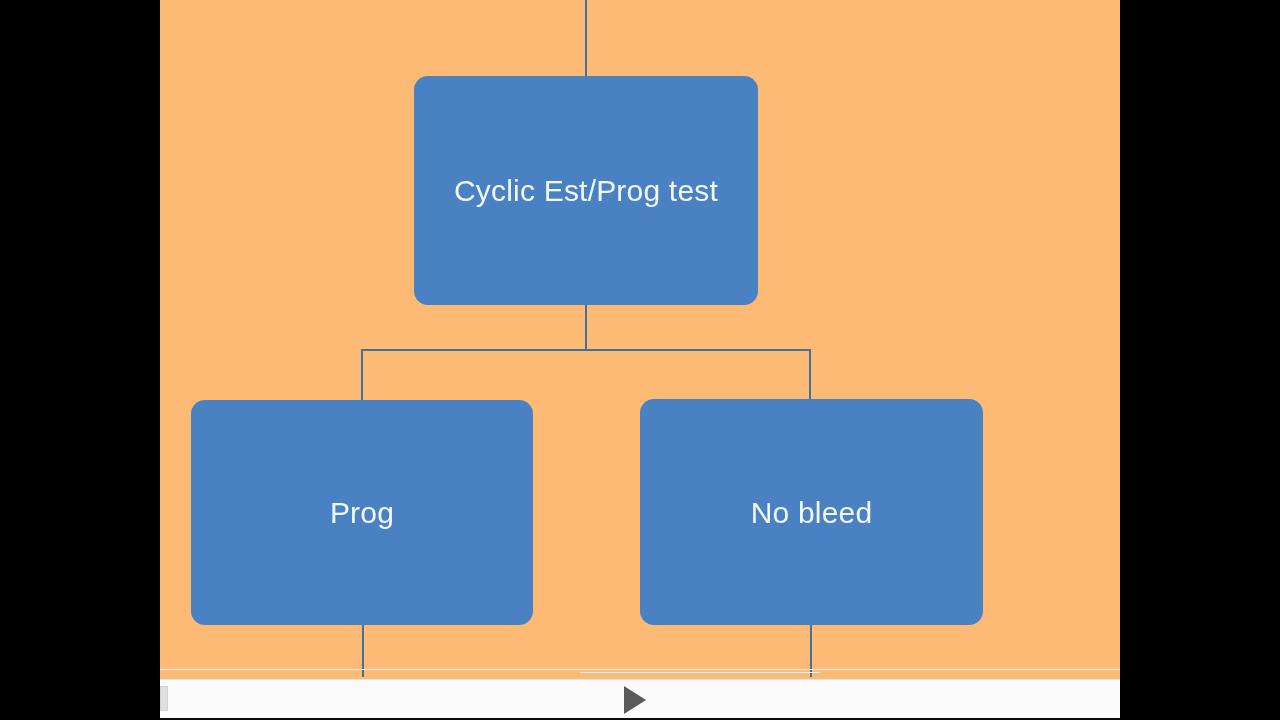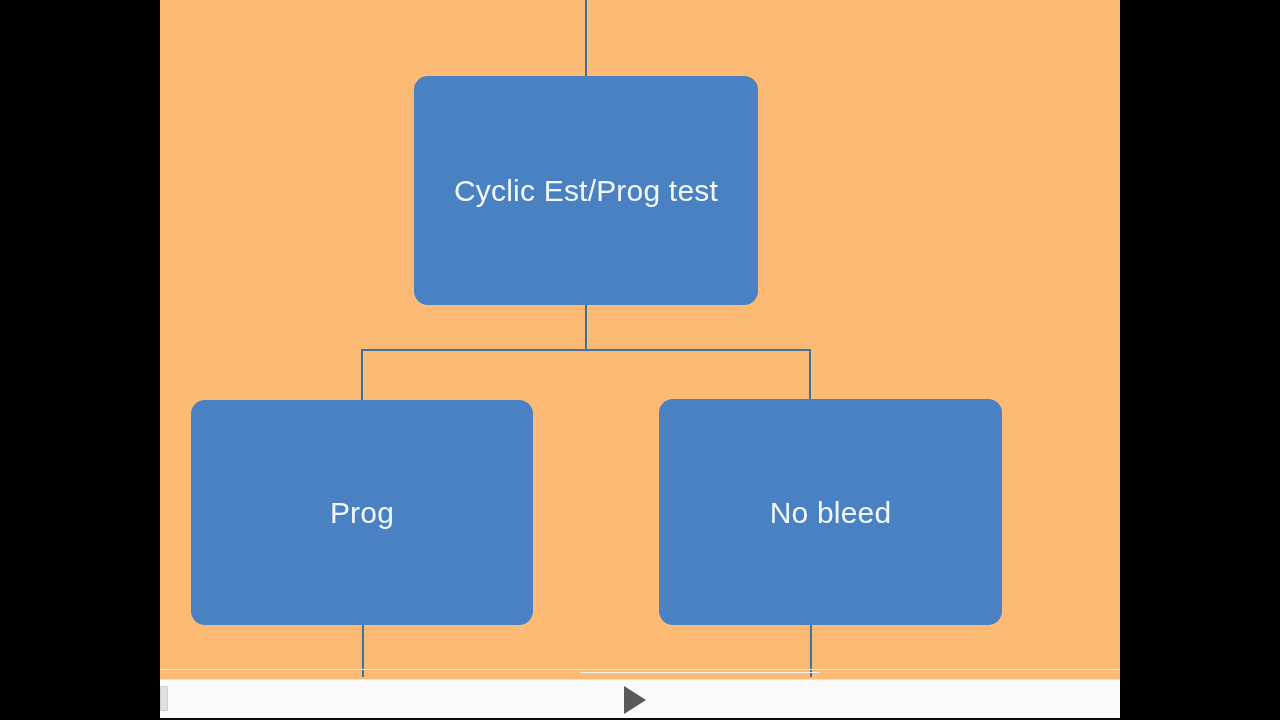--- a/index.html
+++ b/index.html
@@ -80,21 +80,21 @@
     font-weight: 400;
     letter-spacing: 0.2px;
     color: #f2f7fc;
     line-height: 1.1;
     text-align: center;
     white-space: nowrap;
   }
 
   #node-root  { left: 254px; top: 76px;  width: 344px; height: 229px; }
   #node-left  { left: 31px;  top: 400px; width: 342px; height: 225px; }
-  #node-right { left: 480px; top: 399px; width: 343px; height: 226px; margin-left: 19px; }
+  #node-right { left: 480px; top: 399px; width: 343px; height: 226px; }
 
   
   #player-bar {
     position: absolute;
     left: 0;
     top: 679px;
     width: 960px;
     height: 41px;
     background: #fafafa;
     border-top: 1px solid #e3e3e3;

